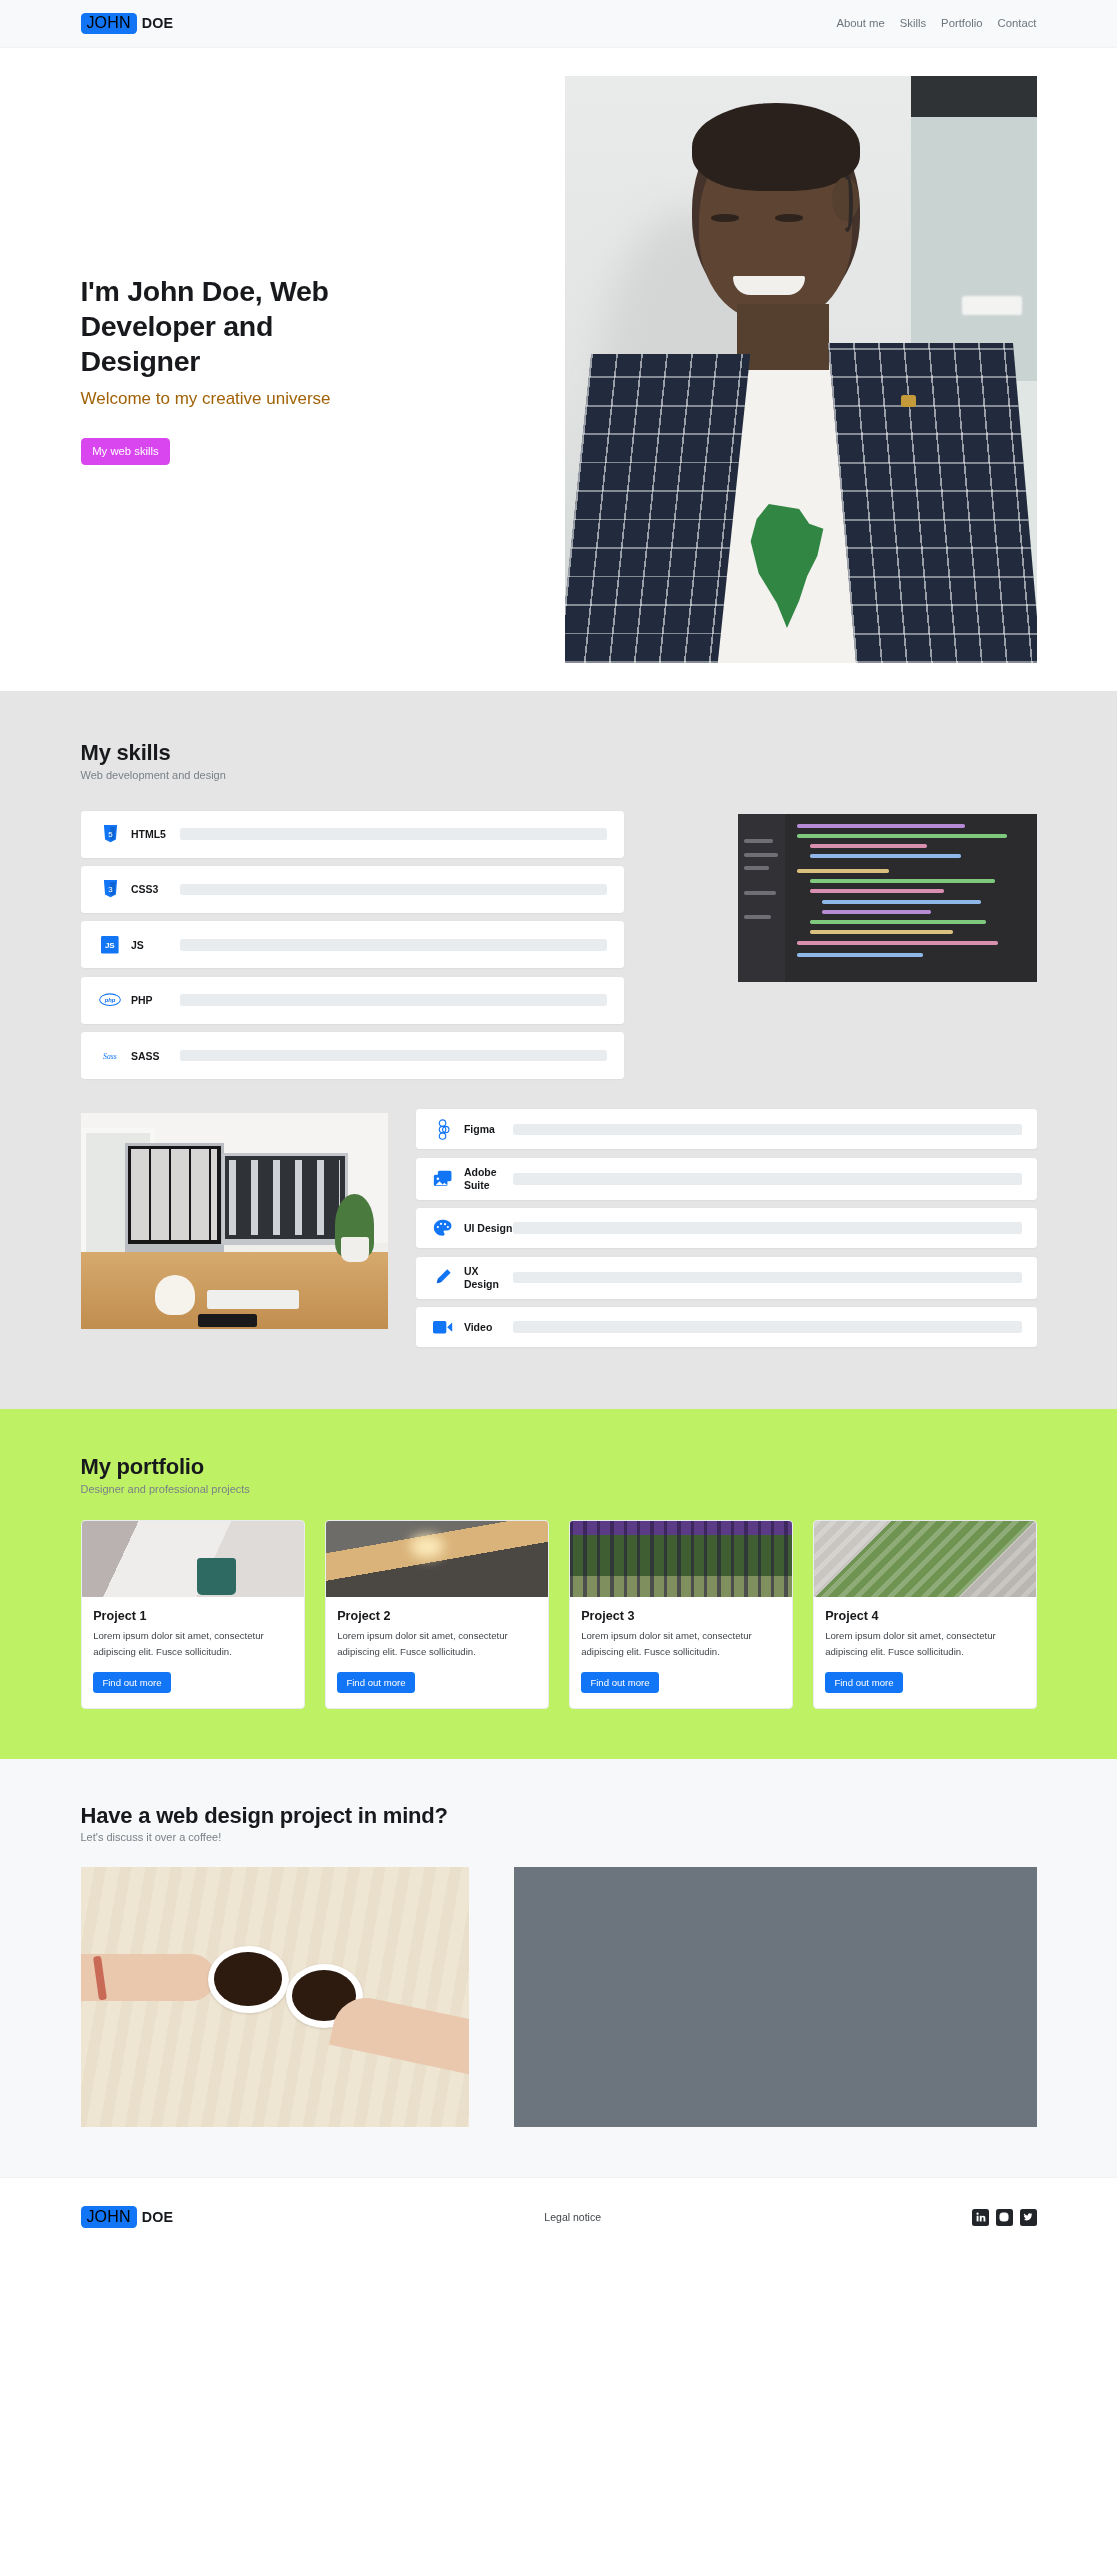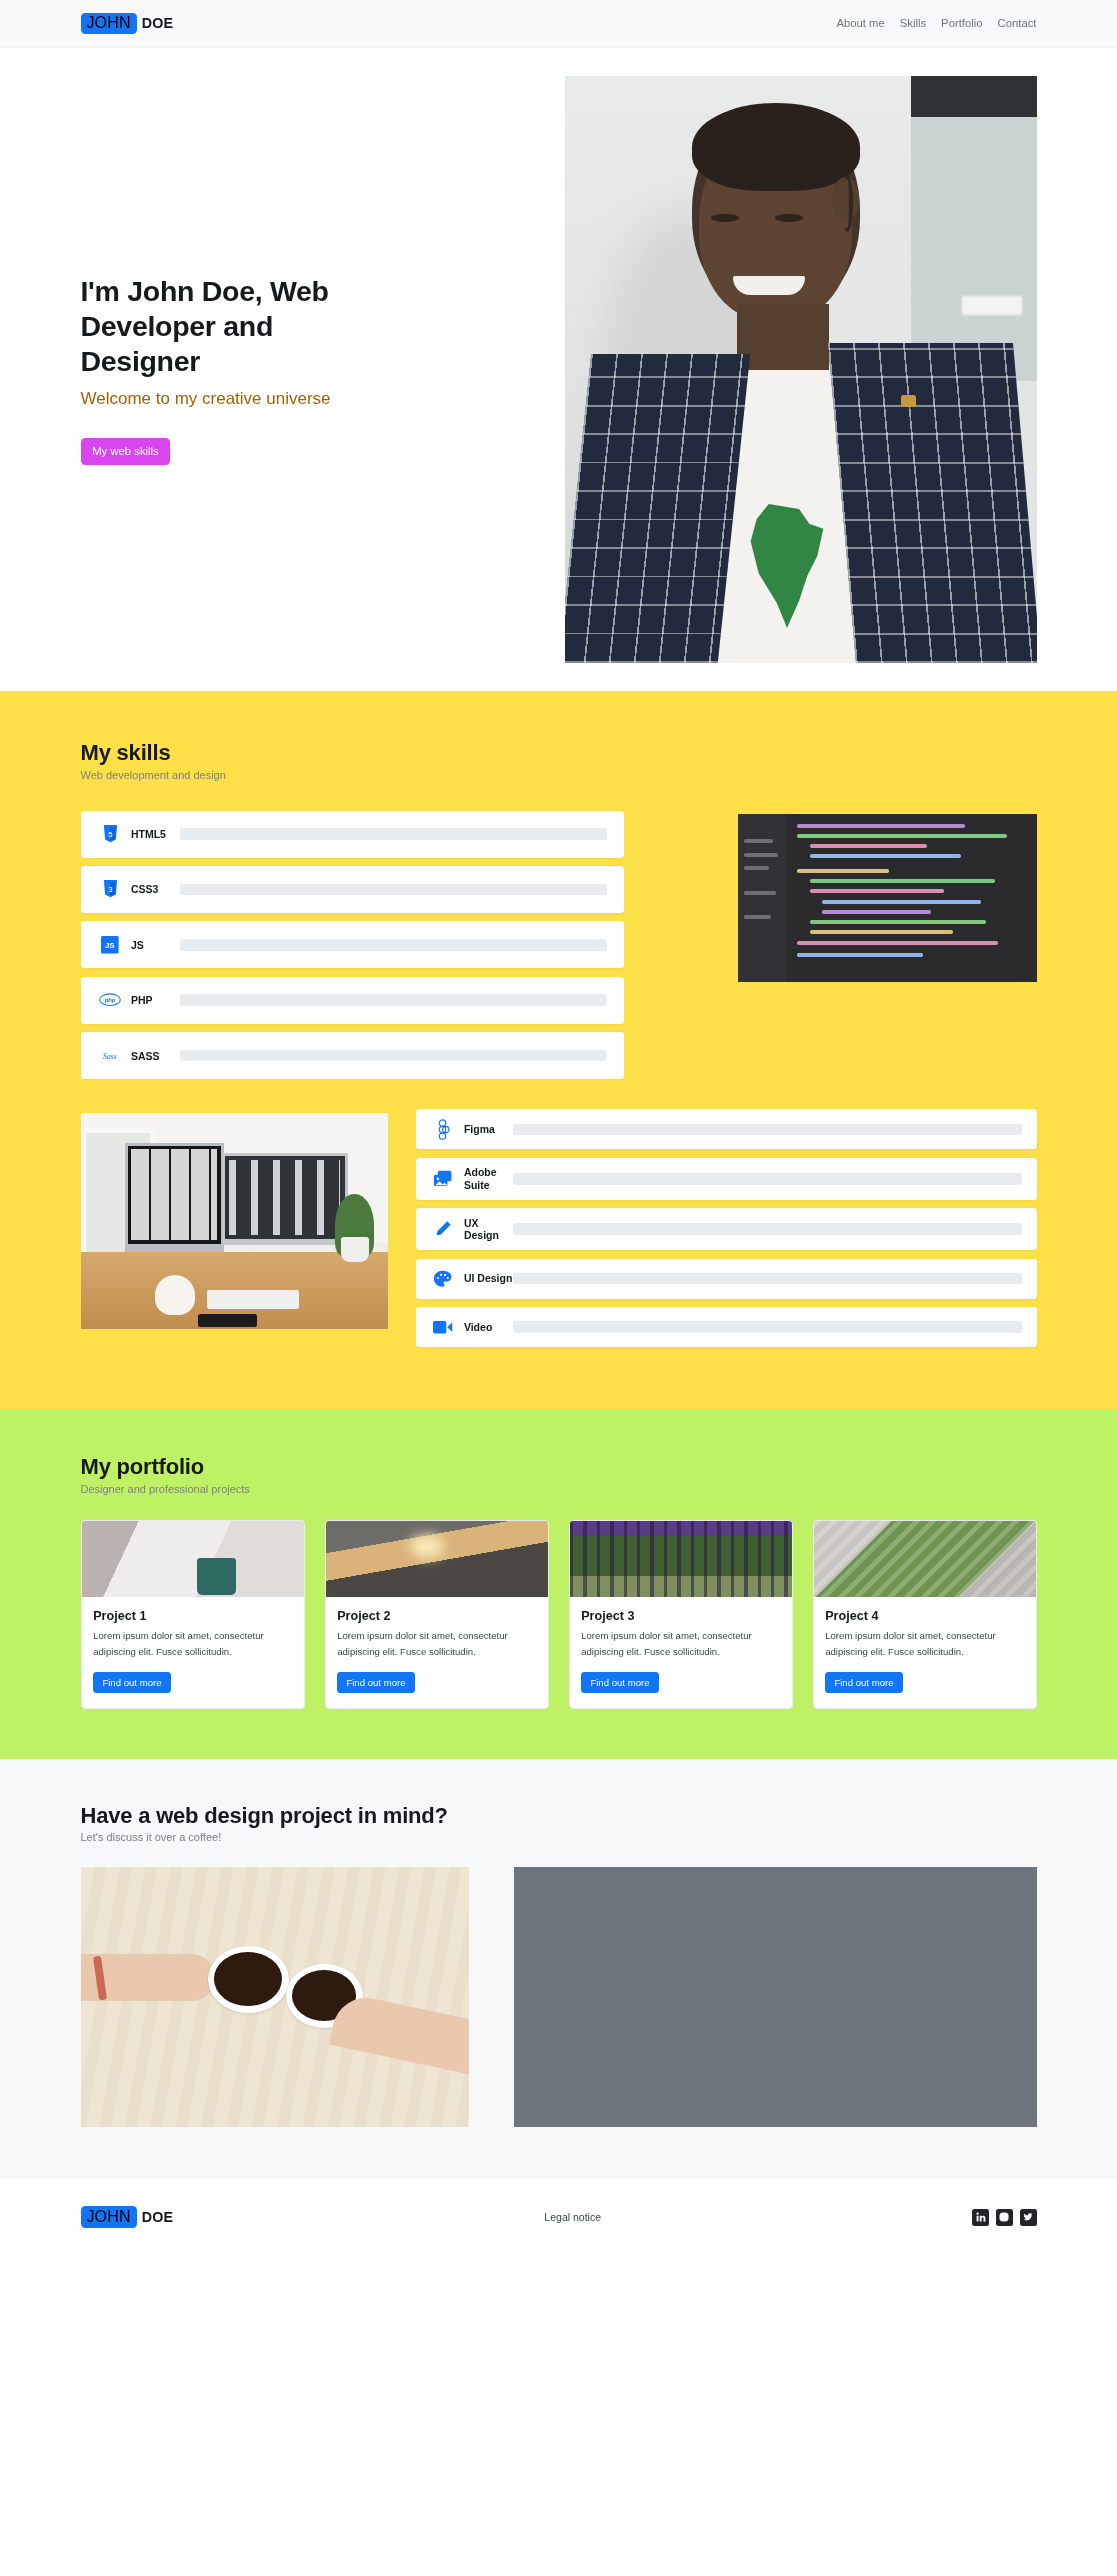--- a/index.html
+++ b/index.html
@@ -105,21 +105,21 @@
   .p-jacketL { position:absolute; left:10px; top:278px; width:159px; height:309px; background:#212b3d; transform: skewX(-6deg);}
   .p-jacketR { position:absolute; left:277px; top:267px; width:185px; height:320px; background:#212b3d; transform: skewX(5deg);}
   .p-plaidL, .p-plaidR { position:absolute; background-image:
       repeating-linear-gradient(90deg, rgba(255,255,255,.55) 0 1.7px, transparent 1.7px 25px),
       repeating-linear-gradient(0deg, rgba(255,255,255,.45) 0 1.7px, transparent 1.7px 28.5px); }
   .p-plaidL { left:10px; top:278px; width:159px; height:309px; transform: skewX(-6deg);}
   .p-plaidR { left:277px; top:267px; width:185px; height:320px; transform: skewX(5deg);}
   .p-pin { position:absolute; left:336px; top:319px; width:15px; height:11.7px; background:#c49a3b; border-radius:2.5px;}
 
   
-  .skills { background: #fde047; padding: 49px 0 54px 0; }
+  .skills { background: #e5e5e5; padding: 49px 0 54px 0; }
   .sec-title { font-size: 22px; font-weight: bold; color: #17191c; letter-spacing:-0.2px; }
   .sec-sub { font-size: 11px; color: #7a8088; margin-top: 2.5px; }
 
   .skills-row { display: flex; gap: 25px; margin-top: 30px; align-items: flex-start; }
   .skills-col-left { width: 544px; }
   .skills-col-right { width: 388px; display:flex; justify-content:flex-end; padding-top: 3.4px;}
 
   .skill-card {
     background: #fff;
     border-radius: 3.4px;
@@ -390,40 +390,40 @@
                 <circle cx="6" cy="11" r="1.6" fill="#fff"></circle>
                 <path d="M3 19l5-5 4 4 2-2 4 3z" fill="#fff"></path>
               </svg>
           </span>
           <span class="design-name">Adobe Suite</span>
           <span class="bar-track"><span class="bar-fill" style="width: 100%;"></span></span>
         </div>
 
         <div class="design-card">
           <span class="skill-icon">
-            <svg width="17" height="18.5" viewBox="0 0 20 22">
-                <path d="M14.5 1.5l4 4-11 11-5.5 1.5L3.5 12.5z" fill="#1175f5"></path>
-                <path d="M3.5 12.5l4 4L2 18z" fill="#0d63d4"></path>
-              </svg>
-          </span>
-          <span class="design-name">UX Design</span>
-          <span class="bar-track"><span class="bar-fill" style="width: 75%;"></span></span>
-        </div>
-
-        <div class="design-card">
-          <span class="skill-icon">
             <svg width="19.3" height="17.6" viewBox="0 0 24 22">
                 <path d="M12 1C6 1 1 5.4 1 11s5 10 11 10c1.6 0 2.4-1 2.4-2.1 0-1.6-1.3-1.9-1.3-3 0-.9.8-1.6 1.8-1.6H17c3.3 0 6-2.6 6-6C23 4.3 18 1 12 1z" fill="#1175f5"></path>
                 <circle cx="6" cy="10" r="1.4" fill="#fff"></circle>
                 <circle cx="10" cy="6" r="1.4" fill="#fff"></circle>
                 <circle cx="15" cy="6.5" r="1.4" fill="#fff"></circle>
                 <circle cx="18.5" cy="10" r="1.4" fill="#fff"></circle>
               </svg>
           </span>
           <span class="design-name">UI Design</span>
+          <span class="bar-track"><span class="bar-fill" style="width: 75%;"></span></span>
+        </div>
+
+        <div class="design-card">
+          <span class="skill-icon">
+            <svg width="17" height="18.5" viewBox="0 0 20 22">
+                <path d="M14.5 1.5l4 4-11 11-5.5 1.5L3.5 12.5z" fill="#1175f5"></path>
+                <path d="M3.5 12.5l4 4L2 18z" fill="#0d63d4"></path>
+              </svg>
+          </span>
+          <span class="design-name">UX Design</span>
           <span class="bar-track"><span class="bar-fill" style="width: 75%;"></span></span>
         </div>
 
         <div class="design-card">
           <span class="skill-icon">
             <svg width="20" height="14.3" viewBox="0 0 24 17">
                 <rect x="0" y="1" width="16" height="15" rx="2" fill="#1175f5"></rect>
                 <path d="M17 8.5L23 3v11z" fill="#1175f5"></path>
               </svg>
           </span>

